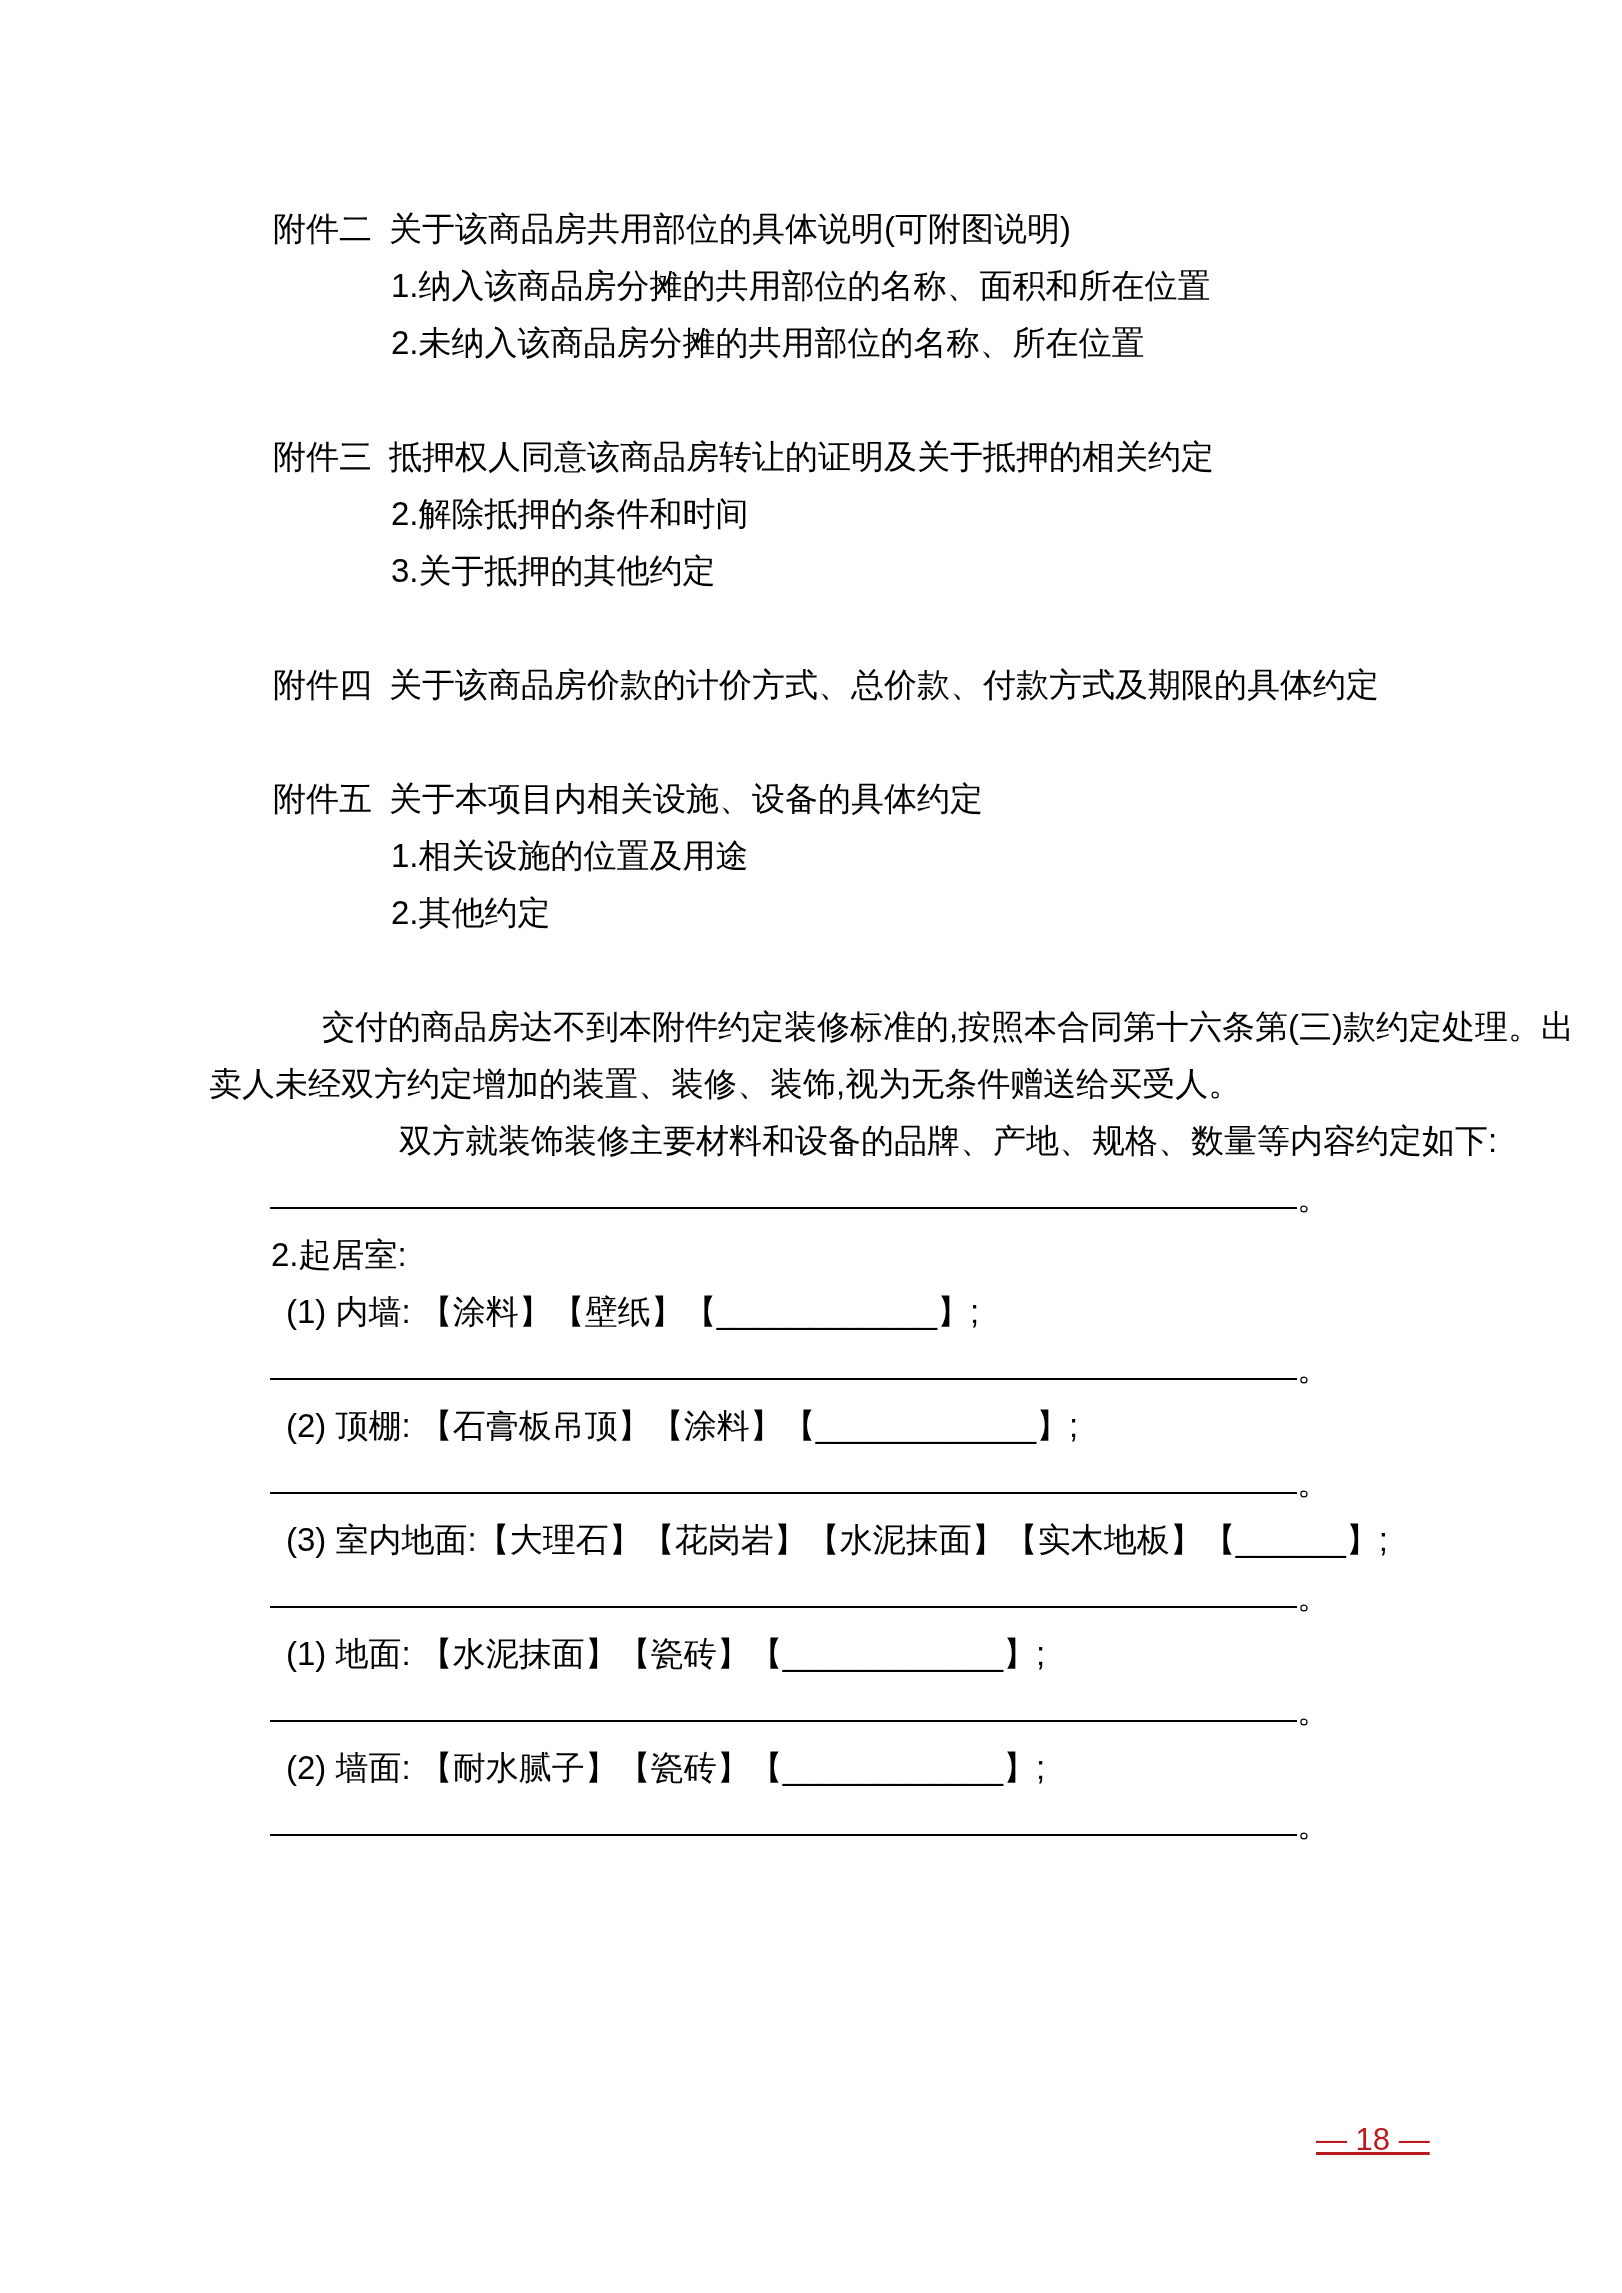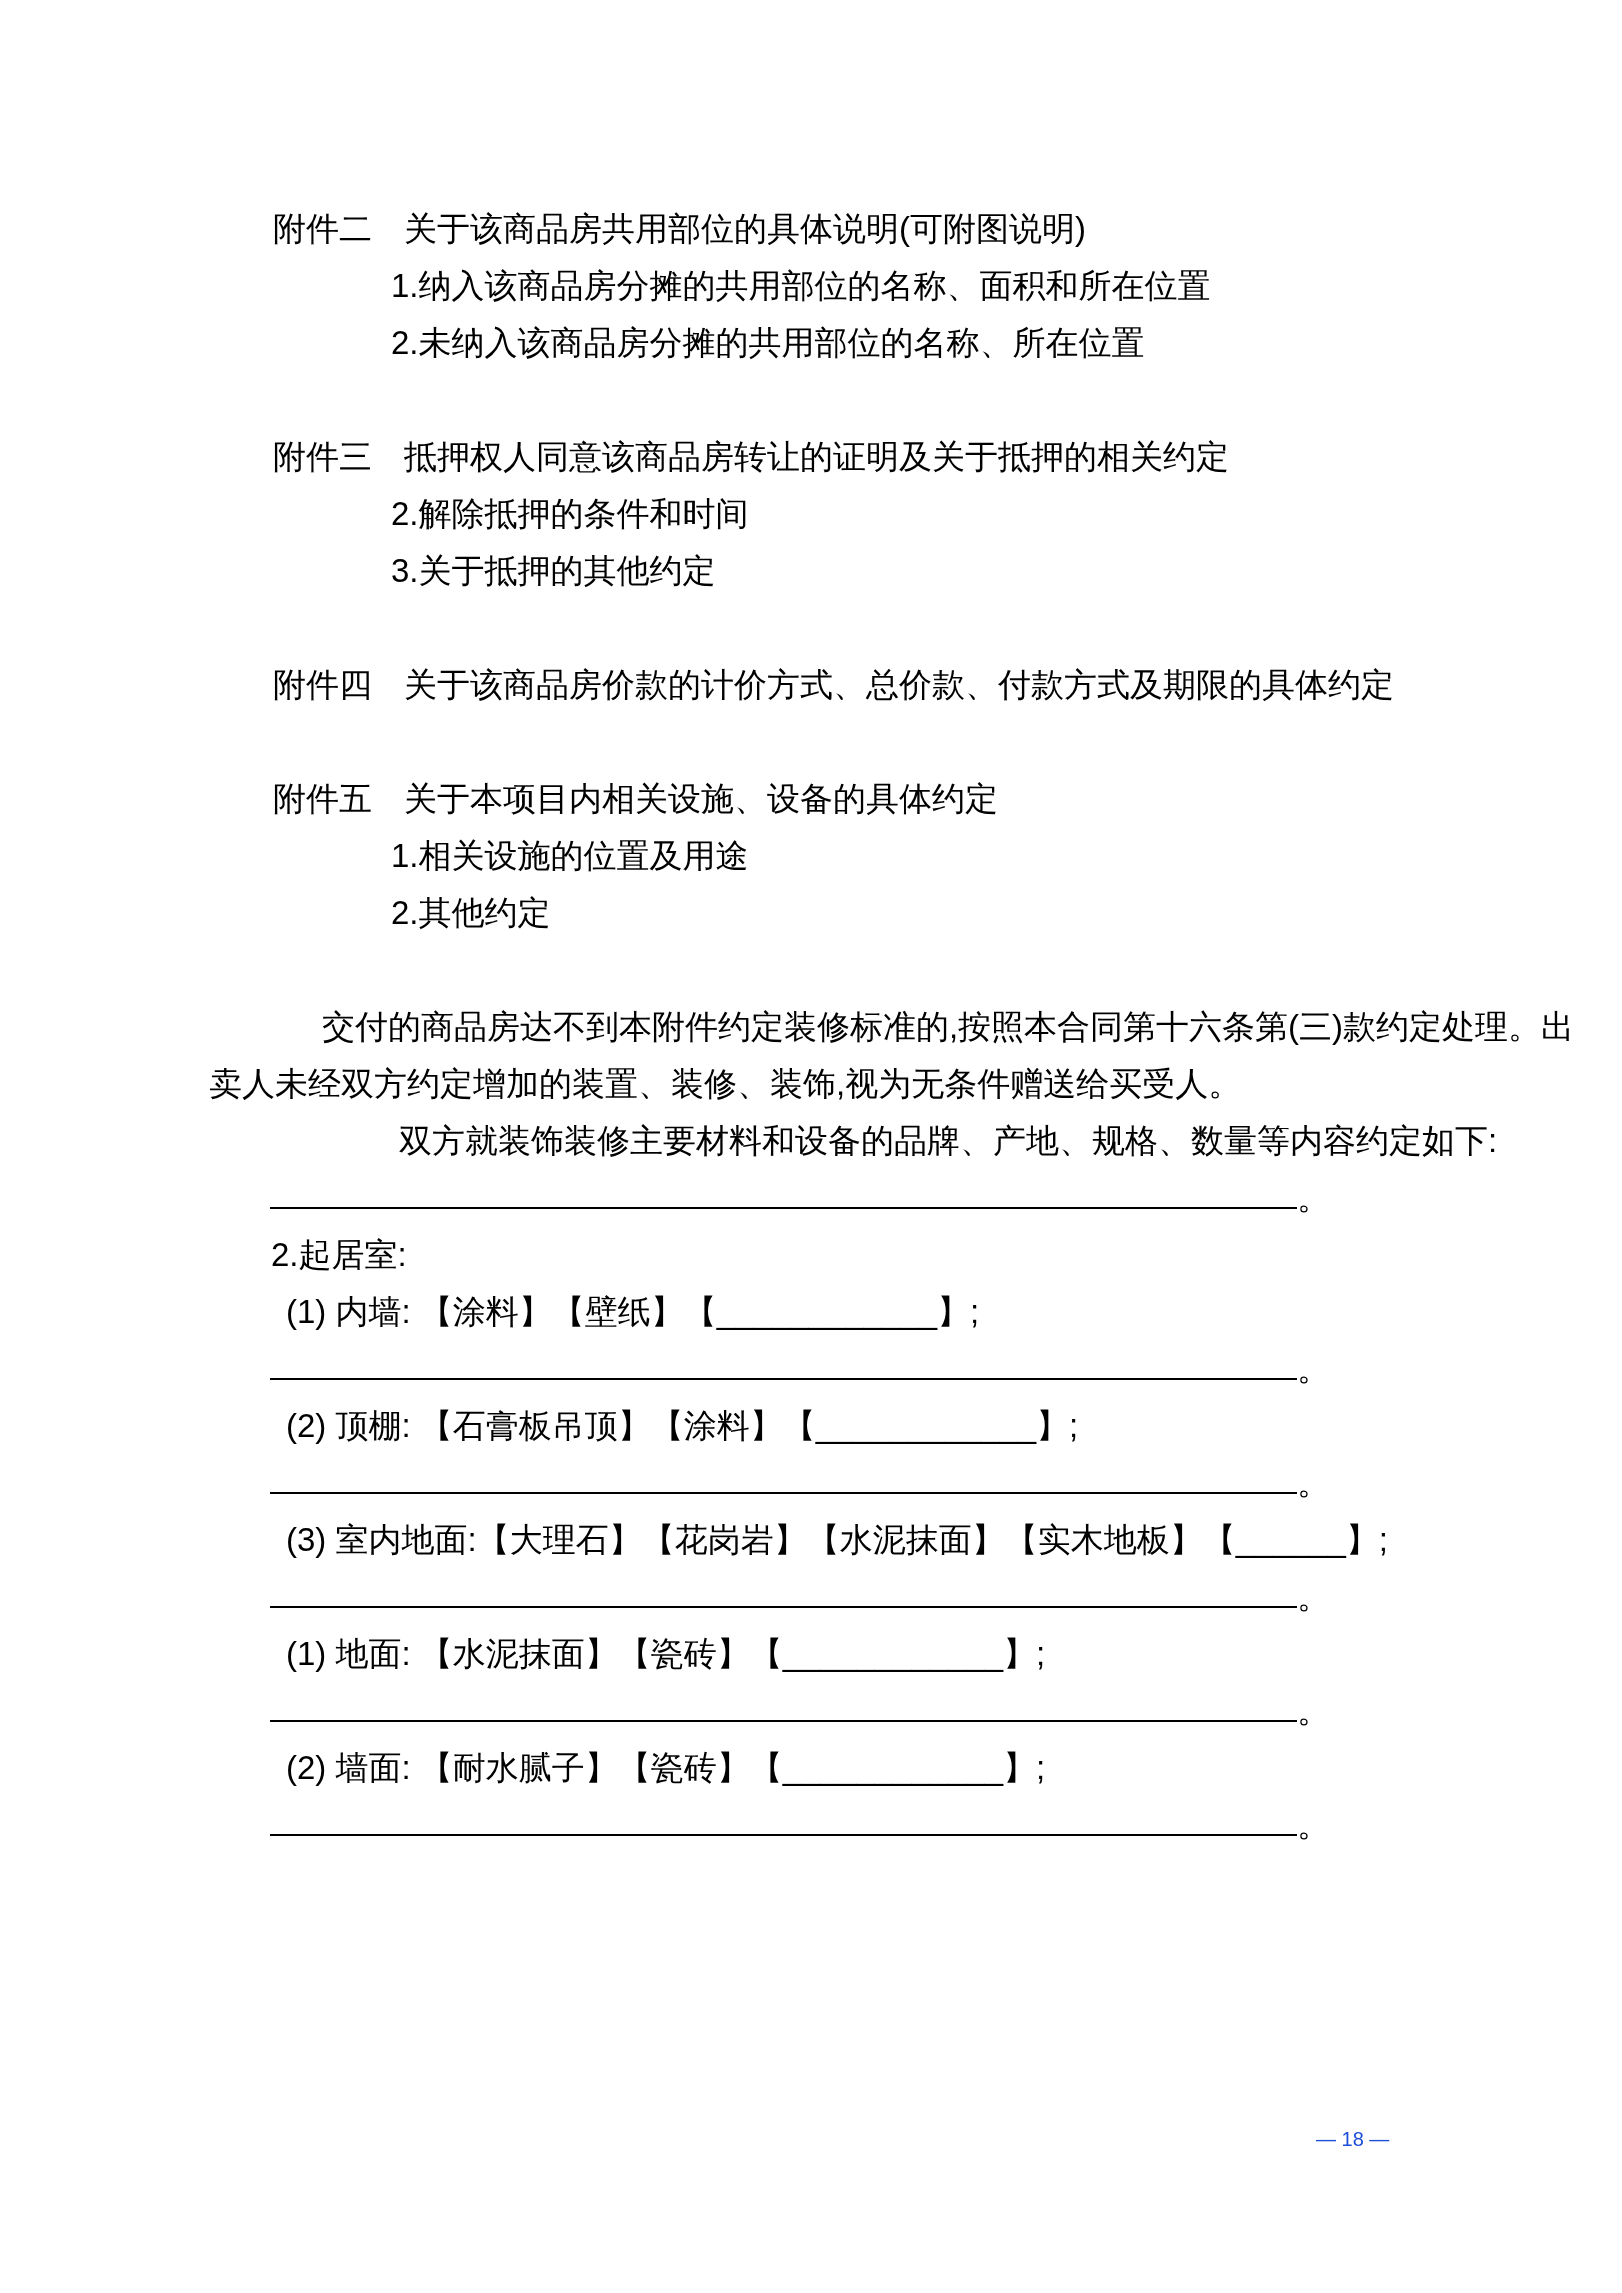--- a/index.html
+++ b/index.html
@@ -28,34 +28,35 @@
     font-size: 33px;
     white-space: pre;
   }
   .in-title { padding-left: 273px; }
   .in-item  { padding-left: 391px; }
   .in-mat   { padding-left: 271px; }
   .in-sub   { padding-left: 286px; }
   .in-cont  { padding-left: 209px; }
   .in-para  { padding-left: 273px; text-align: center; }
   .in-line  { padding-left: 270px; }
-  .att-label { margin-right: 32px; }
+  .att-label { margin-right: 17px; }
   .fill {
     display: inline-block;
     width: 1027px;
     height: 0;
     border-bottom: 2.7px solid #000000;
   }
   .footer {
     position: absolute;
     left: 1316px;
     top: 2122px;
-    font-size: 20px;
+    font-size: 31px;
     line-height: 35px;
-    color: #1d4ed8;
+    color: #b91c1c;
+    text-decoration: underline;
   }
 </style>
 </head>
 <body>
 
 <div class="page">
   <div class="content">
 
     <div class="row in-title"><span class="att-label">附件二</span><span>关于该商品房共用部位的具体说明(可附图说明)</span></div>
     <div class="row in-item">1.纳入该商品房分摊的共用部位的名称、面积和所在位置</div>

